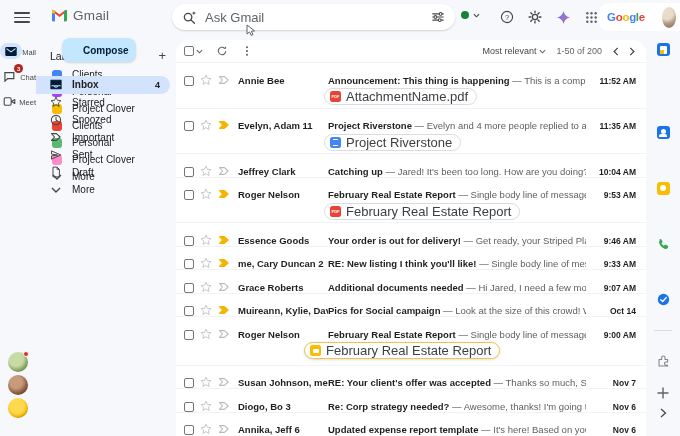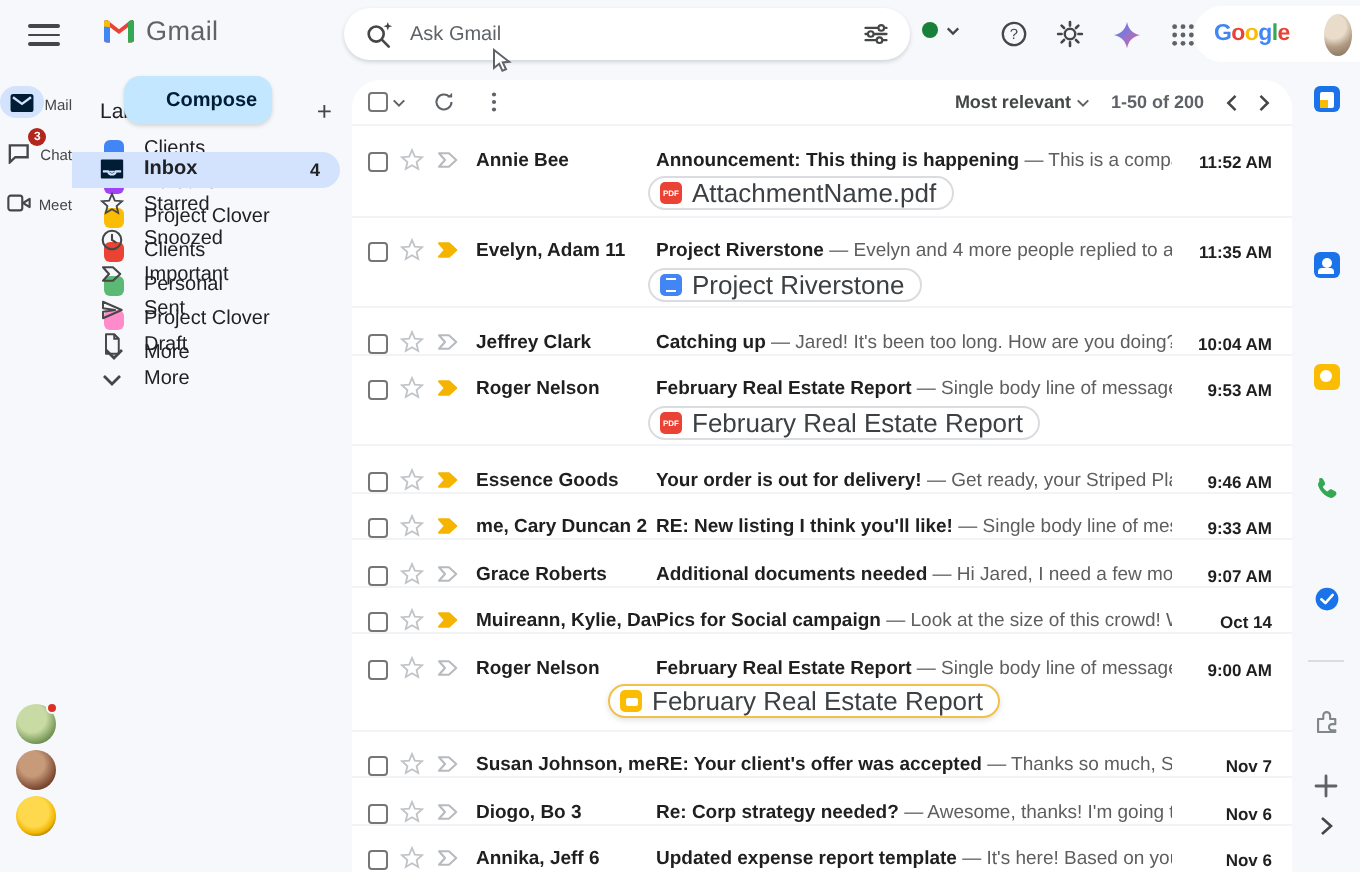--- a/index.html
+++ b/index.html
@@ -7,21 +7,21 @@
   body { font-family:"Liberation Sans", sans-serif; background:#f6f8fc; }
   .screen { position:relative; width:680px; height:436px; overflow:hidden; background:#f6f8fc; }
 
   
   .topbar { position:absolute; left:0; top:0; width:680px; height:34px; }
   .hamburger { position:absolute; left:14px; top:12px; width:16px; height:11px; display:flex; flex-direction:column; justify-content:space-between; cursor:pointer; }
   .hamburger i { display:block; height:1.6px; background:#444746; border-radius:1px; }
   .gmail-logo { position:absolute; left:51px; top:8px; display:flex; align-items:center; gap:5px; }
   .gmail-logo .wordmark { font-size:13.5px; color:#5f6368; letter-spacing:.2px; }
   .searchbar { position:absolute; left:172px; top:4px; width:283px; height:26px; background:#ffffff; border-radius:13px; box-shadow:0 1px 2px rgba(60,64,67,.2); display:flex; align-items:center; padding:0 10px; gap:8px; }
-  .searchbar .ph { flex:1; font-size:10px; color:#5f6368; }
+  .searchbar .ph { flex:1; font-size:13px; color:#5f6368; }
   .topicon { position:absolute; top:9px; width:16px; height:16px; display:flex; align-items:center; justify-content:center; cursor:pointer; }
   .status-chip { position:absolute; left:461px; top:11px; display:flex; align-items:center; gap:4px; cursor:pointer; }
   .status-dot { width:8px; height:8px; border-radius:50%; background:#188038; }
   .google-pill { position:absolute; left:597px; top:3px; width:83px; height:28px; background:#ffffff; border-radius:14px 0 0 14px; display:flex; align-items:center; gap:17px; padding:0 4px 0 10px; }
   .google-word { font-size:11.5px; font-weight:bold; letter-spacing:-.3px; }
   .avatar { width:21px; height:21px; border-radius:50%; background:radial-gradient(circle at 35% 30%, #e9dccb 0 35%, #b09a82 60%, #7d6a58); cursor:pointer; }
   .cursor-glyph { position:absolute; left:246px; top:24px; }
 
   
   .rail { position:absolute; left:0; top:34px; width:36px; height:402px; background:#f6f8fc; }
@@ -46,21 +46,21 @@
   .nav-item .nav-label { flex:1; }
   .nav-item.active { background:#d3e3fd; font-weight:bold; }
   .nav-item .count { font-size:9px; font-weight:bold; color:#202124; }
   .labels-hdr { margin:16px 10px 4px 14px; display:flex; align-items:center; font-size:10.5px; color:#202124; }
   .labels-hdr .plus { margin-left:auto; font-size:13px; color:#444746; cursor:pointer; line-height:10px; }
   .label-item { height:17px; display:flex; align-items:center; gap:10px; padding-left:16px; font-size:10px; color:#202124; cursor:pointer; }
   .label-dot { width:10px; height:10px; border-radius:3px; flex:0 0 auto; }
 
   
   .card { position:absolute; left:176px; top:40px; width:470px; height:396px; background:#fff; border-radius:14px 14px 0 0; overflow:hidden; }
-  .list-toolbar { height:22px; display:flex; align-items:center; padding:0 10px 0 8px;font-weight:bold; }
+  .list-toolbar { height:22px; display:flex; align-items:center; padding:0 10px 0 8px; }
   .tb-left { display:flex; align-items:center; gap:13px; }
   .tb-right { margin-left:auto; display:flex; align-items:center; gap:10px; font-size:9px; color:#444746; }
   .sort { display:flex; align-items:center; gap:3px; cursor:pointer; }
   .range { color:#5f6368; }
   .pg { cursor:pointer; display:flex; }
   .cb { width:10px; height:10px; border:1.4px solid #747775; border-radius:2px; flex:0 0 auto; cursor:pointer; }
   .select-all { display:flex; align-items:center; gap:2px; cursor:pointer; }
 
   .email { border-top:1px solid #f1f3f4; cursor:pointer; }
   .line1 { height:22.5px; display:flex; align-items:flex-end; padding:0 10px 0 8px; }

